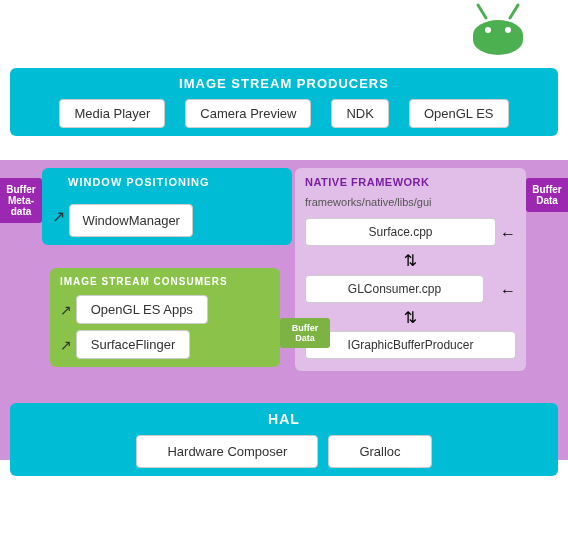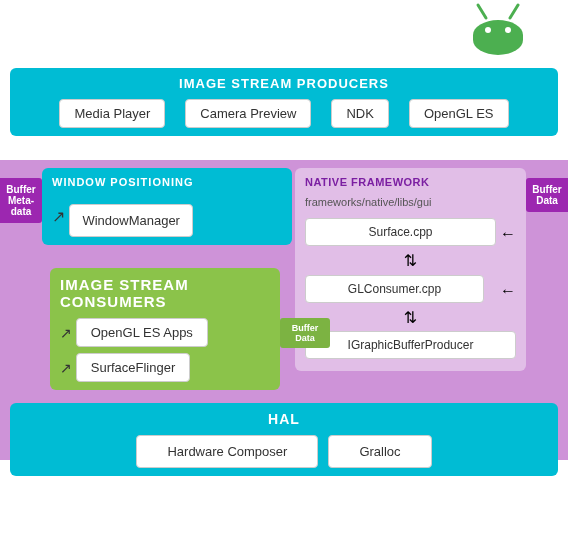--- a/index.html
+++ b/index.html
@@ -118,20 +118,21 @@
       width: 250px;
       background: #00BCD4;
       border-radius: 6px;
       padding: 8px 10px;
       z-index: 5;
     }
 
     .window-positioning .section-title {
       text-align: left;
       font-size: 11px;
+      margin-left: 16px;
     }
 
     .window-manager-box {
       background: white;
       border: 1px solid #ccc;
       border-radius: 4px;
       padding: 8px 12px;
       font-size: 13px;
       color: #333;
       text-align: center;
@@ -182,21 +183,21 @@
       left: 50px;
       width: 230px;
       background: #8BC34A;
       border-radius: 6px;
       padding: 8px 10px;
       z-index: 5;
     }
 
     .image-stream-consumers .section-title {
       text-align: left;
-      font-size: 15px;
+      font-size: 10px;
     }
 
     
     .buffer-data-middle {
       position: absolute;
       top: 318px;
       left: 280px;
       width: 50px;
       background: #7CB342;
       color: white;

